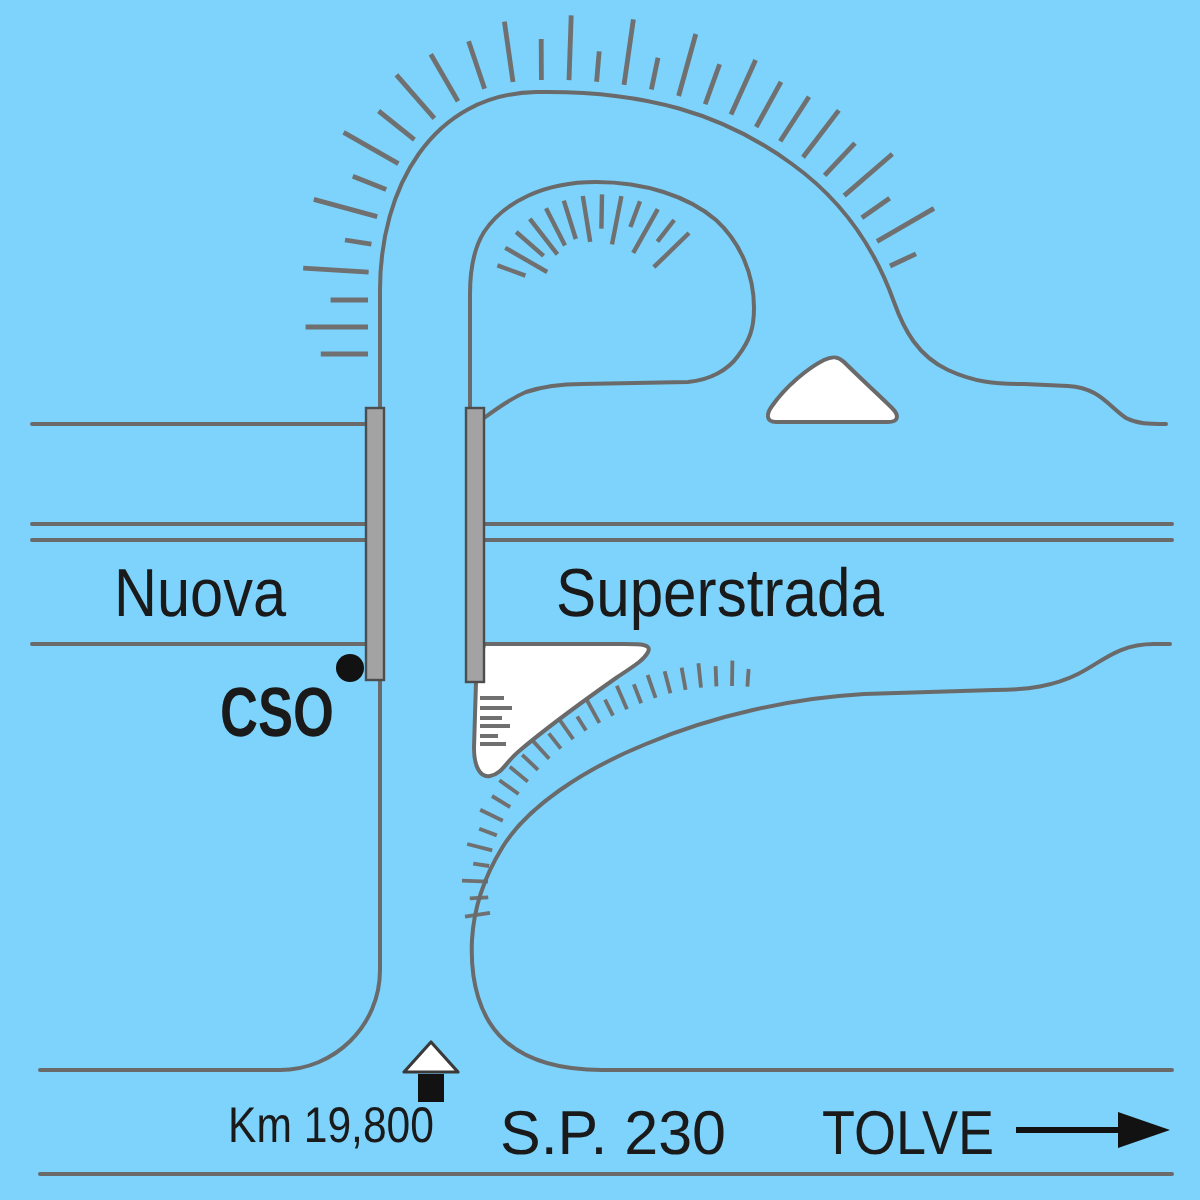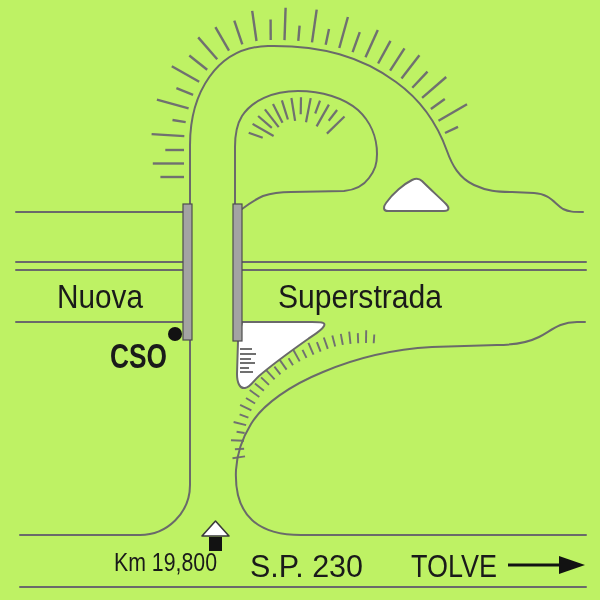--- a/index.html
+++ b/index.html
@@ -1,16 +1,16 @@
 <!DOCTYPE html>
 <html><head>
 <meta charset="utf-8">
 <style>
   html,body{margin:0;padding:0;background:#fff;}
-  #stage{position:relative;width:600px;height:600px;background:#bef264;overflow:hidden;
+  #stage{position:relative;width:600px;height:600px;background:#7dd3fc;overflow:hidden;
          font-family:"Liberation Sans", sans-serif;}
   svg{display:block;}
   .lbl{fill:#1a1a1a;font-family:"Liberation Sans", sans-serif;}
   .road{fill:none;stroke:#6a6a6a;stroke-width:2;stroke-linecap:round;stroke-linejoin:round;}
   .roadfill{fill:#ffffff;stroke:#6a6a6a;stroke-width:2;stroke-linejoin:round;}
   .guide{fill:none;stroke:none;}
   .hatch line{stroke:#707070;}
   .pier{fill:#a3a3a3;stroke:#4d4d4d;stroke-width:1.2;}
   .ink{fill:#121212;}
 </style>

